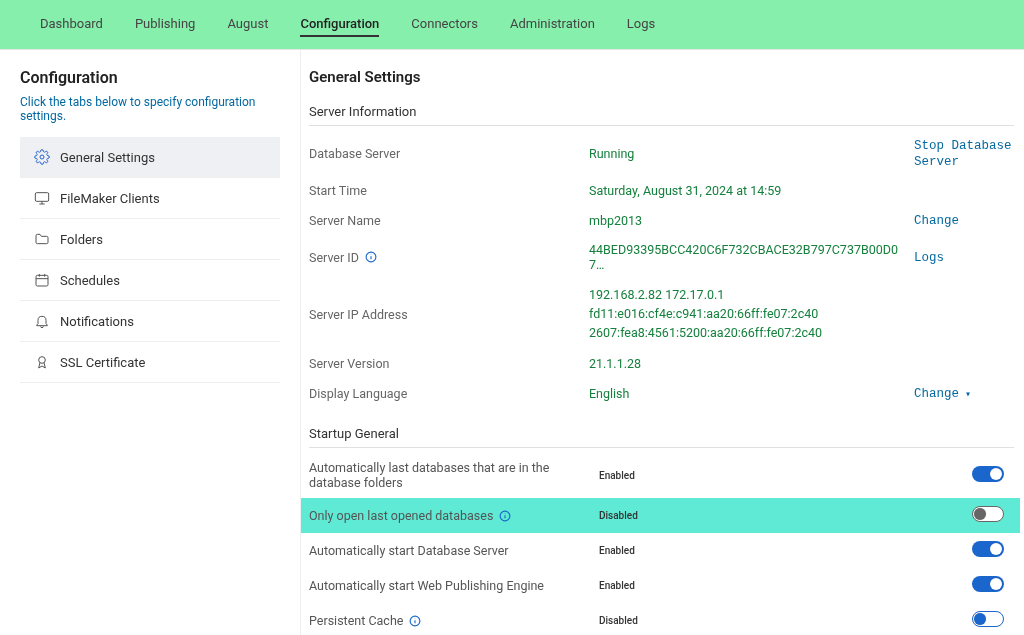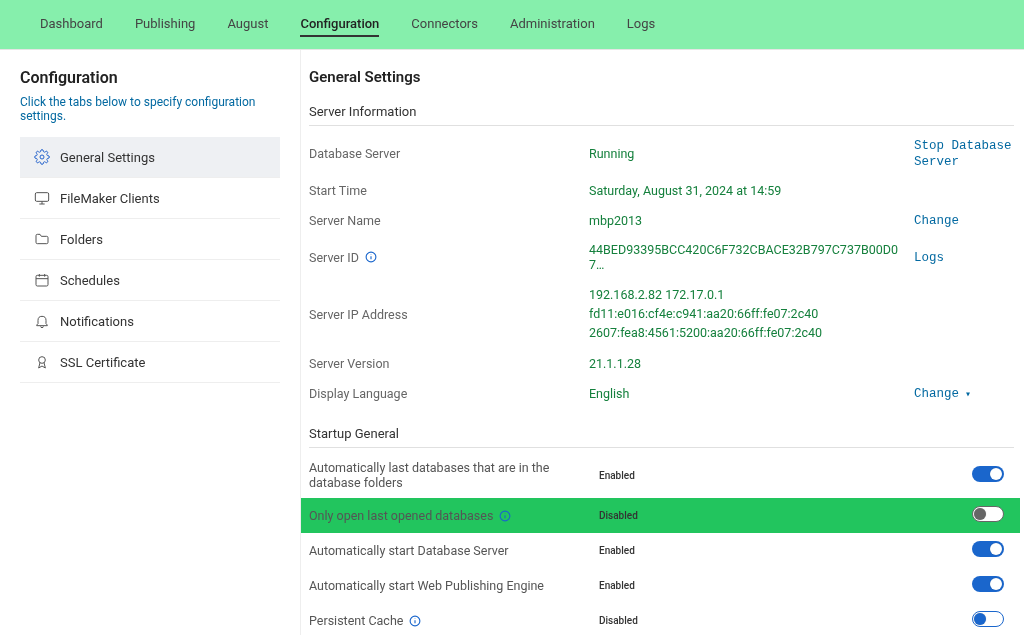--- a/index.html
+++ b/index.html
@@ -24,21 +24,21 @@
 .row .label { width: 280px; color: #666; display: flex; align-items: center; gap: 6px; }
 .row .value { flex: 1; color: #15803d; padding-right: 12px; word-break: break-all; }
 .row .action { width: 100px; text-align: left; }
 .link { color: #0369a1; cursor: pointer; font-size: 12.5px; font-family: Liberation Mono, monospace; }
 .link.chev::after { content: " \25BE"; font-size: 10px; }
 .info-ico { width: 12px; height: 12px; display: inline-flex; }
 .info-ico svg { width: 12px; height: 12px; stroke: #1a66cc; fill: none; stroke-width: 1.5; }
 .startup .row { border-bottom: none; padding: 8px 0; }
 .startup .row .label { width: 290px; color: #555; font-size: 12.5px; }
 .startup .row .value { color: #333; font-weight: 500; font-size: 10px; }
-.startup .row.highlight { background: #22c55e; margin-left: -8px; margin-right: -6px; padding-left: 8px; padding-right: 6px; }
+.startup .row.highlight { background: #5eead4; margin-left: -8px; margin-right: -6px; padding-left: 8px; padding-right: 6px; }
 .toggle { position: relative; width: 32px; height: 16px; border-radius: 10px; background: #e0e0e0; display: inline-block; cursor: pointer; }
 .toggle .knob { position: absolute; top: 2px; left: 2px; width: 12px; height: 12px; background: #fff; border-radius: 50%; transition: left .15s; box-shadow: 0 0 1px rgba(0,0,0,0.3); }
 .toggle.on { background: #1a66cc; }
 .toggle.on .knob { left: 18px; }
 .toggle.off-outline { background: #fff; border: 1px solid #1a66cc; }
 .toggle.off-outline .knob { background: #1a66cc; top: 1px; left: 1px; }
 .toggle.dark-outline { background: #fff; border: 1px solid #666; }
 .toggle.dark-outline .knob { background: #666; top: 1px; left: 1px; }
 .iplines { line-height: 1.5; }
 </style>

